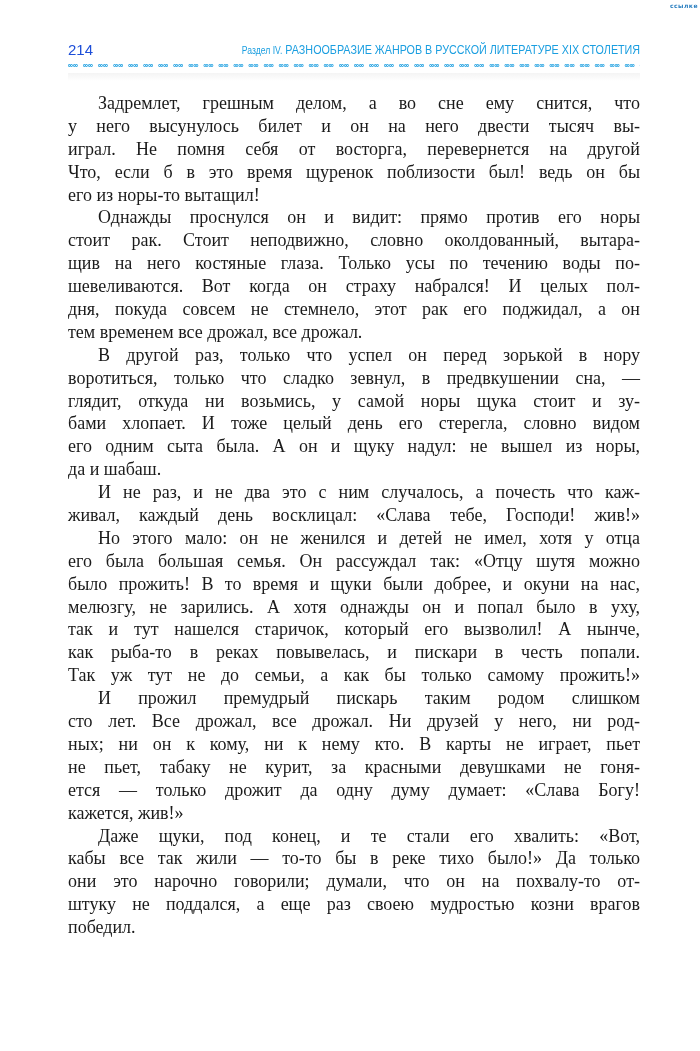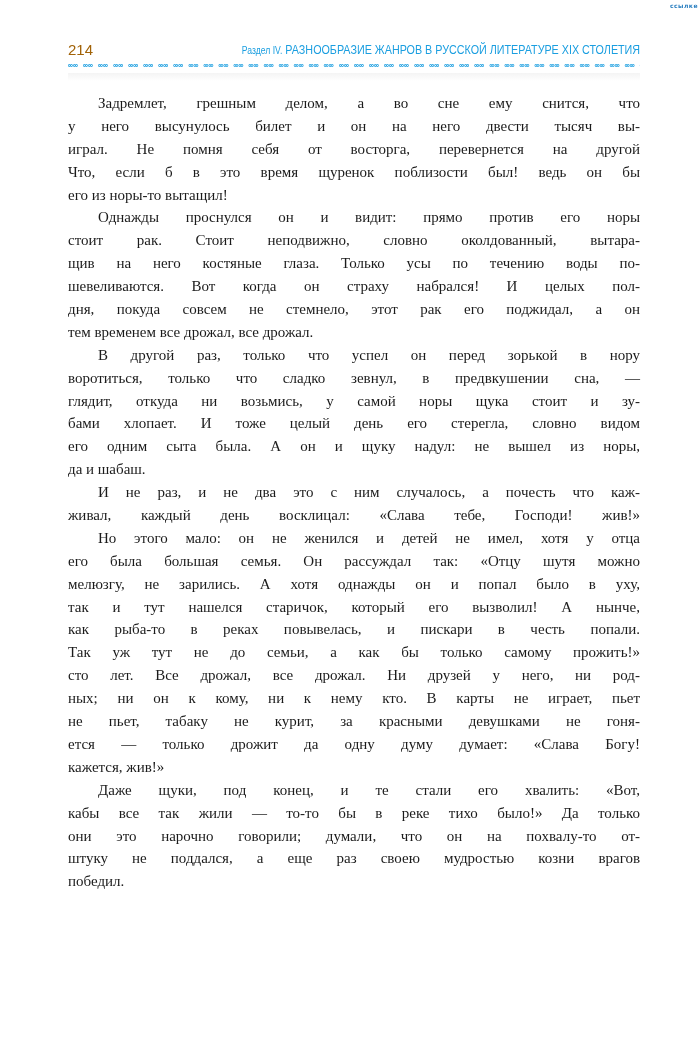--- a/index.html
+++ b/index.html
@@ -7,21 +7,21 @@
     .corner-mark {
       position: absolute; right: 2px; top: 2px;
       font-family: "DejaVu Sans", sans-serif; font-size: 6px; font-weight: bold;
       color: #2a7fc0; letter-spacing: 0.5px;
     }
     .header {
       position: absolute; left: 68px; top: 42px; width: 572px; height: 16px;
     }
     .page-number {
       position: absolute; left: 0; top: 0;
-      font-family: "Liberation Sans", sans-serif; font-size: 15px; color: #a16207;
+      font-family: "Liberation Sans", sans-serif; font-size: 15px; color: #1d4ed8;
       line-height: 16px;
     }
     .running-title {
       position: absolute; right: 0; top: 1px;
       font-family: "Liberation Sans", sans-serif; font-size: 12.5px; color: #1a9ee0;
       line-height: 14px; letter-spacing: 0px; white-space: nowrap;
       transform: scaleX(0.86); transform-origin: right center;
     }
     .running-title .prefix { font-size: 10px; }
     .ornament-band {
@@ -30,21 +30,21 @@
       font-family: "DejaVu Sans Mono", monospace; font-size: 8px; line-height: 8px;
       color: #1a9ee0; font-weight: bold; letter-spacing: 0.2px;
     }
     .ornament-shadow {
       position: absolute; left: 68px; top: 73px; width: 572px; height: 8px;
       background: linear-gradient(#f4f4f4, #ffffff);
     }
     .body-text {
       position: absolute; left: 68px; top: 92px; width: 572px;
       font-family: "Liberation Serif", "DejaVu Serif", serif;
-      font-size: 15px; line-height: 22.9px; color: #1b1b1b;
+      font-size: 18px; line-height: 22.9px; color: #1b1b1b;
     }
     .line {
       display: block; white-space: nowrap; height: 22.9px;
       text-align: justify; text-align-last: justify;
     }
     .line.last { text-align-last: left; }
     .line.indent { padding-left: 30px; }
   </style>
 </head>
 <body>
@@ -78,25 +78,27 @@
   <span class="line">глядит, откуда ни возьмись, у самой норы щука стоит и зу-</span>
   <span class="line">бами хлопает. И тоже целый день его стерегла, словно видом</span>
   <span class="line">его одним сыта была. А он и щуку надул: не вышел из норы,</span>
   <span class="line last">да и шабаш.</span>
 
   <span class="line indent">И не раз, и не два это с ним случалось, а почесть что каж-</span>
   <span class="line">живал, каждый день восклицал: «Слава тебе, Господи! жив!»</span>
 
   <span class="line indent">Но этого мало: он не женился и детей не имел, хотя у отца</span>
   <span class="line">его была большая семья. Он рассуждал так: «Отцу шутя можно</span>
+  <span class="line">было прожить! В то время и щуки были добрее, и окуни на нас,</span>
   <span class="line">мелюзгу, не зарились. А хотя однажды он и попал было в уху,</span>
   <span class="line">так и тут нашелся старичок, который его вызволил! А нынче,</span>
   <span class="line">как рыба-то в реках повывелась, и пискари в честь попали.</span>
   <span class="line">Так уж тут не до семьи, а как бы только самому прожить!»</span>
 
+  <span class="line indent">И прожил премудрый пискарь таким родом слишком</span>
   <span class="line">сто лет. Все дрожал, все дрожал. Ни друзей у него, ни род-</span>
   <span class="line">ных; ни он к кому, ни к нему кто. В карты не играет, пьет</span>
   <span class="line">не пьет, табаку не курит, за красными девушками не гоня-</span>
   <span class="line">ется — только дрожит да одну думу думает: «Слава Богу!</span>
   <span class="line last">кажется, жив!»</span>
 
   <span class="line indent">Даже щуки, под конец, и те стали его хвалить: «Вот,</span>
   <span class="line">кабы все так жили — то-то бы в реке тихо было!» Да только</span>
   <span class="line">они это нарочно говорили; думали, что он на похвалу-то от-</span>
   <span class="line">штуку не поддался, а еще раз своею мудростью козни врагов</span>

